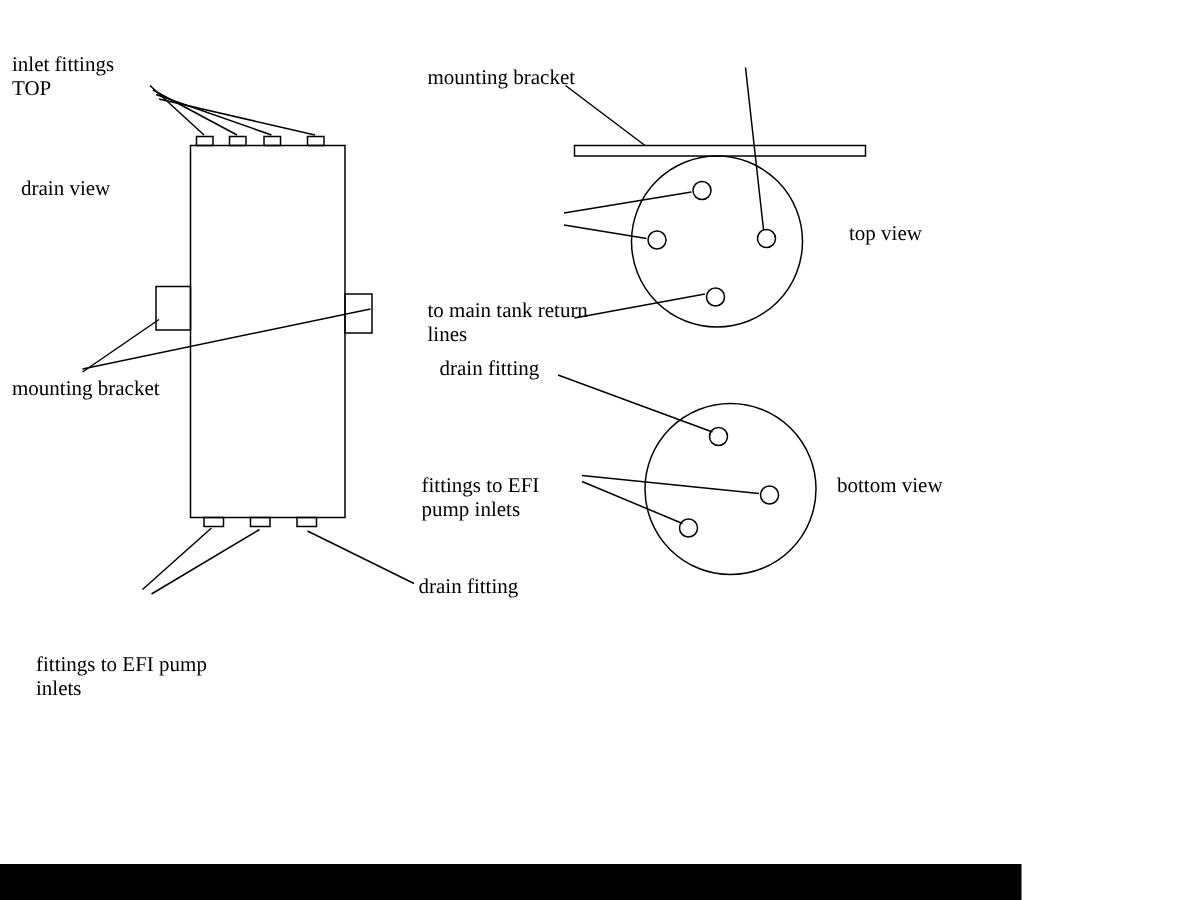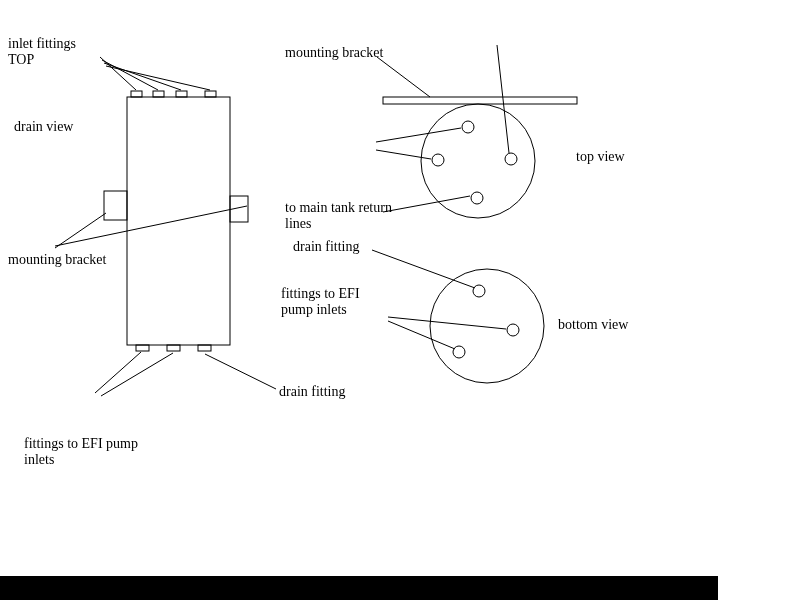--- a/index.html
+++ b/index.html
@@ -7,21 +7,20 @@
     padding: 0;
     background: #ffffff;
   }
   #canvas {
     position: relative;
     width: 681px;
     height: 600px;
     background: #ffffff;
     overflow: hidden;
     font-family: "Liberation Serif", "DejaVu Serif", serif;
-    padding-left: 37px;
   }
   #lineart {
     position: absolute;
     left: 0;
     top: 0;
   }
   .lbl {
     position: absolute;
     font-size: 14px;
     line-height: 1.15;
@@ -108,30 +107,30 @@
 
   <div class="lbl" style="left:8px; top:36px;">inlet fittings
 TOP</div>
 
   <div class="lbl" style="left:285px; top:45px;">mounting bracket</div>
 
 
   <div class="lbl" style="left:14px; top:119px;">drain view</div>
 
 
-  <div class="lbl" style="left:566px; top:149px;margin-left:10px;">top view</div>
+  <div class="lbl" style="left:566px; top:149px;">top view</div>
 
   <div class="lbl" style="left:285px; top:200px;">to main tank return
 lines</div>
 
   <div class="lbl" style="left:293px; top:239px;">drain fitting</div>
 
   <div class="lbl" style="left:8px; top:252px;">mounting bracket</div>
 
-  <div class="lbl" style="left:281px; top:286px;">fittings to EFI
+  <div class="lbl" style="left:281px; top:317px;">fittings to EFI
 pump inlets</div>
 
   <div class="lbl" style="left:558px; top:317px;">bottom view</div>
 
   <div class="lbl" style="left:279px; top:384px;">drain fitting</div>
 
   <div class="lbl" style="left:24px; top:396px;margin-top:40px;">fittings to EFI pump
 inlets</div>
 
   <div id="bottom-bar"></div>

